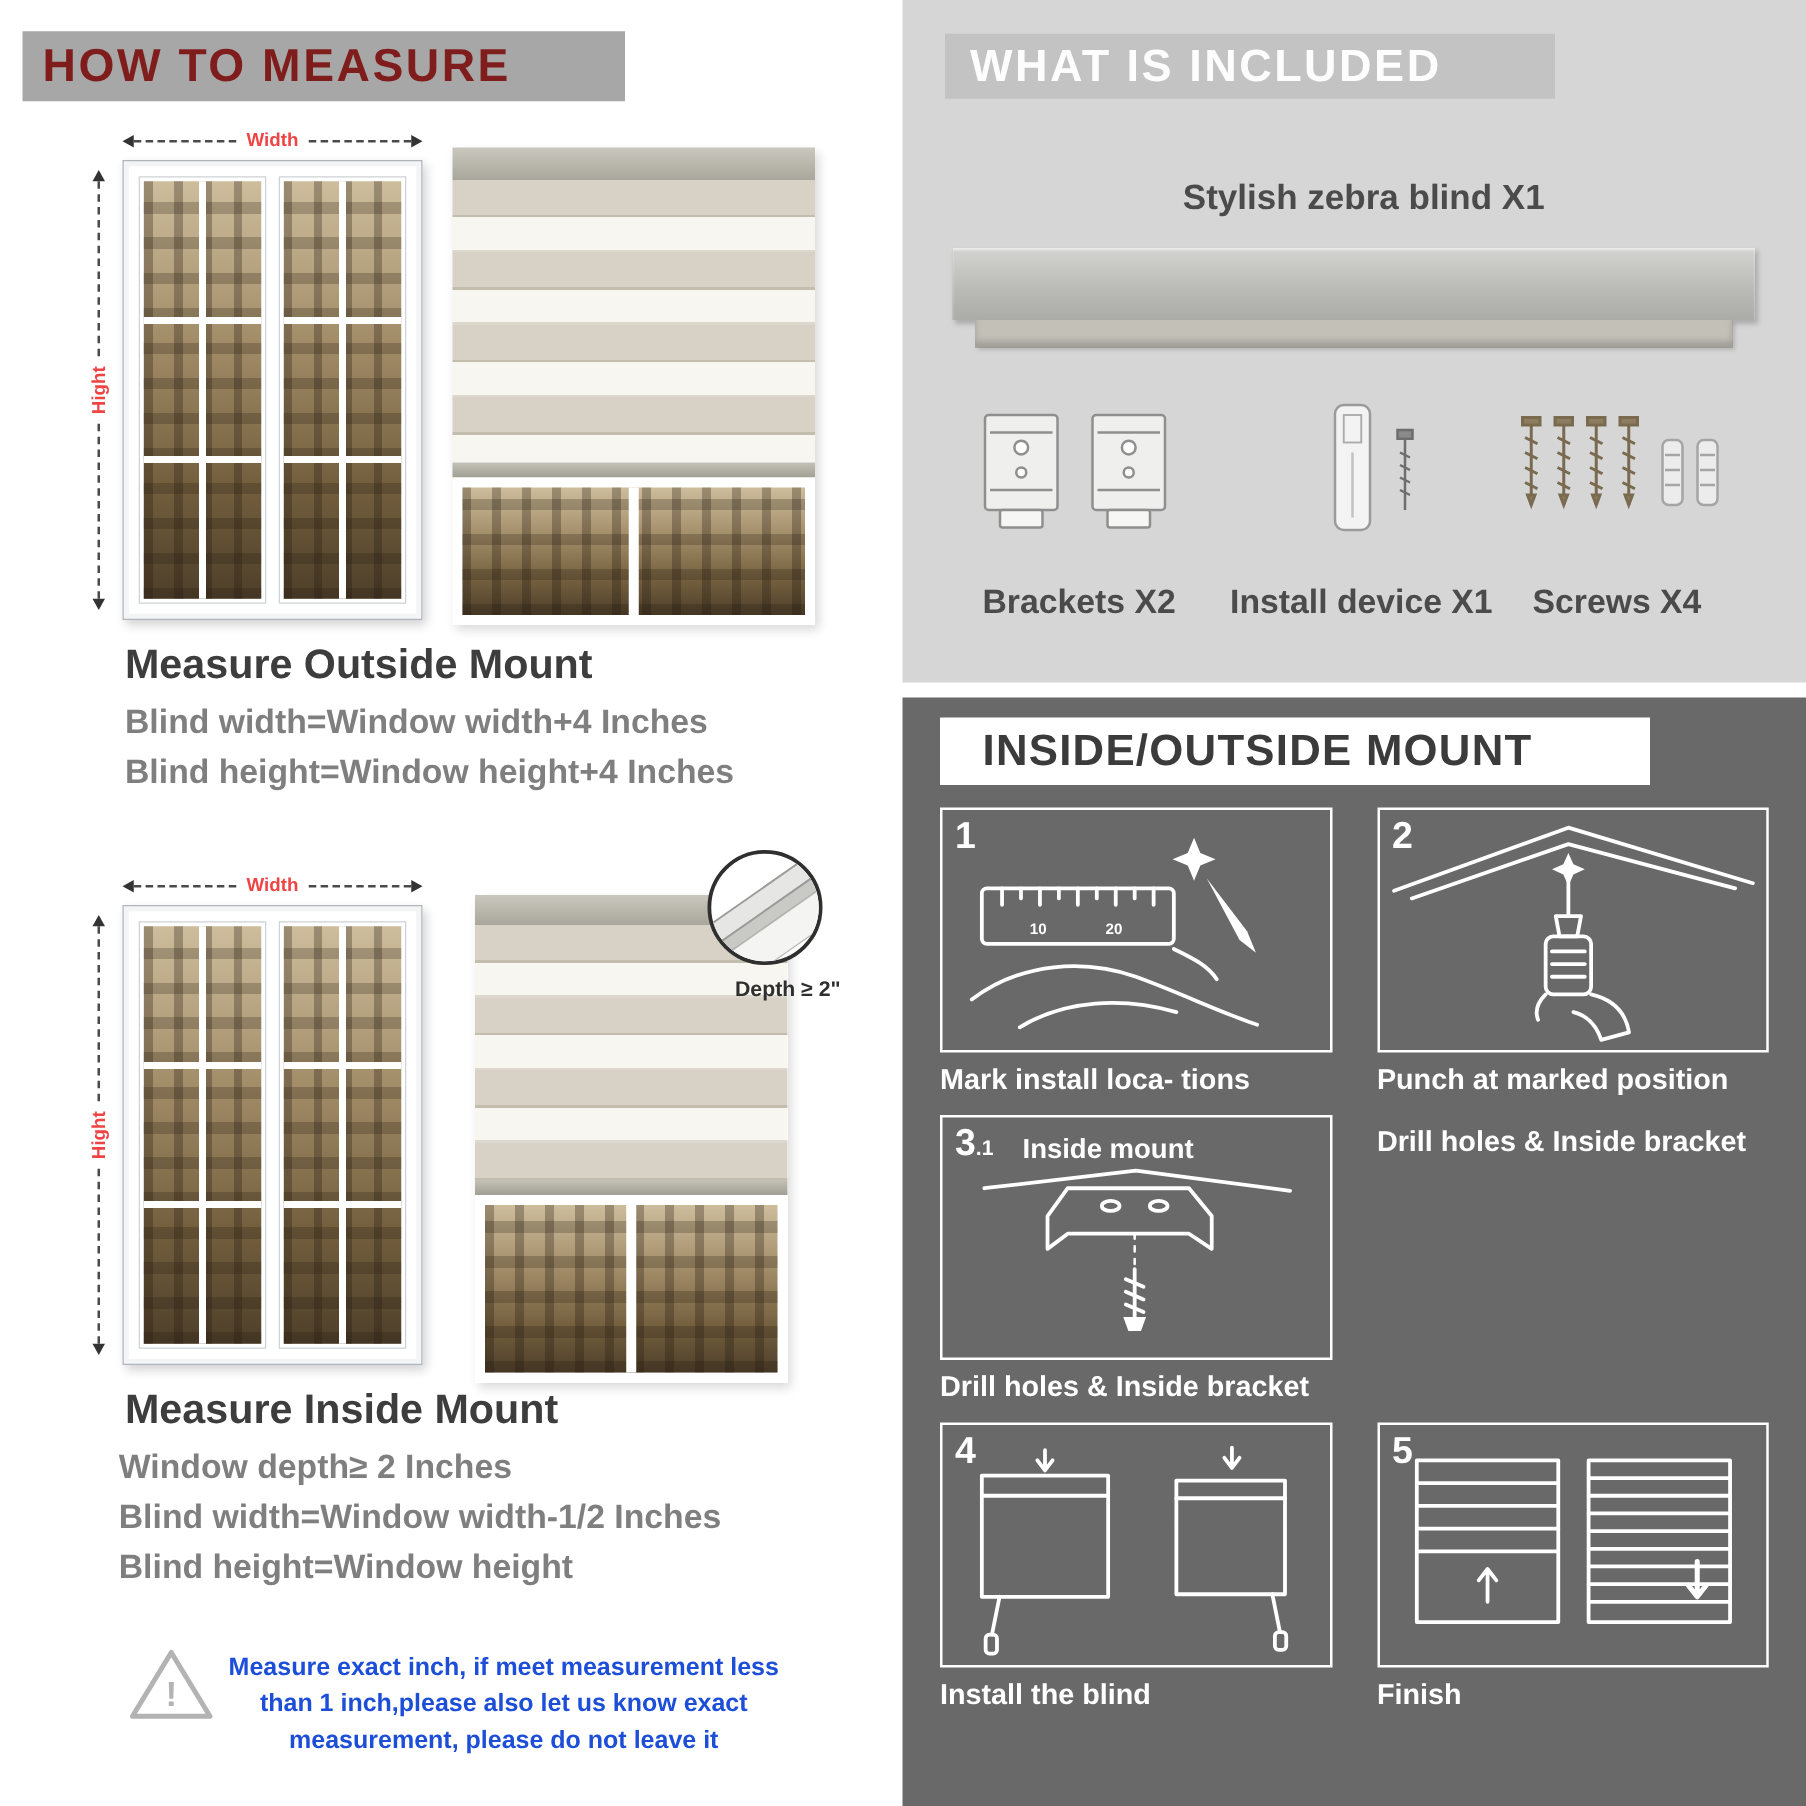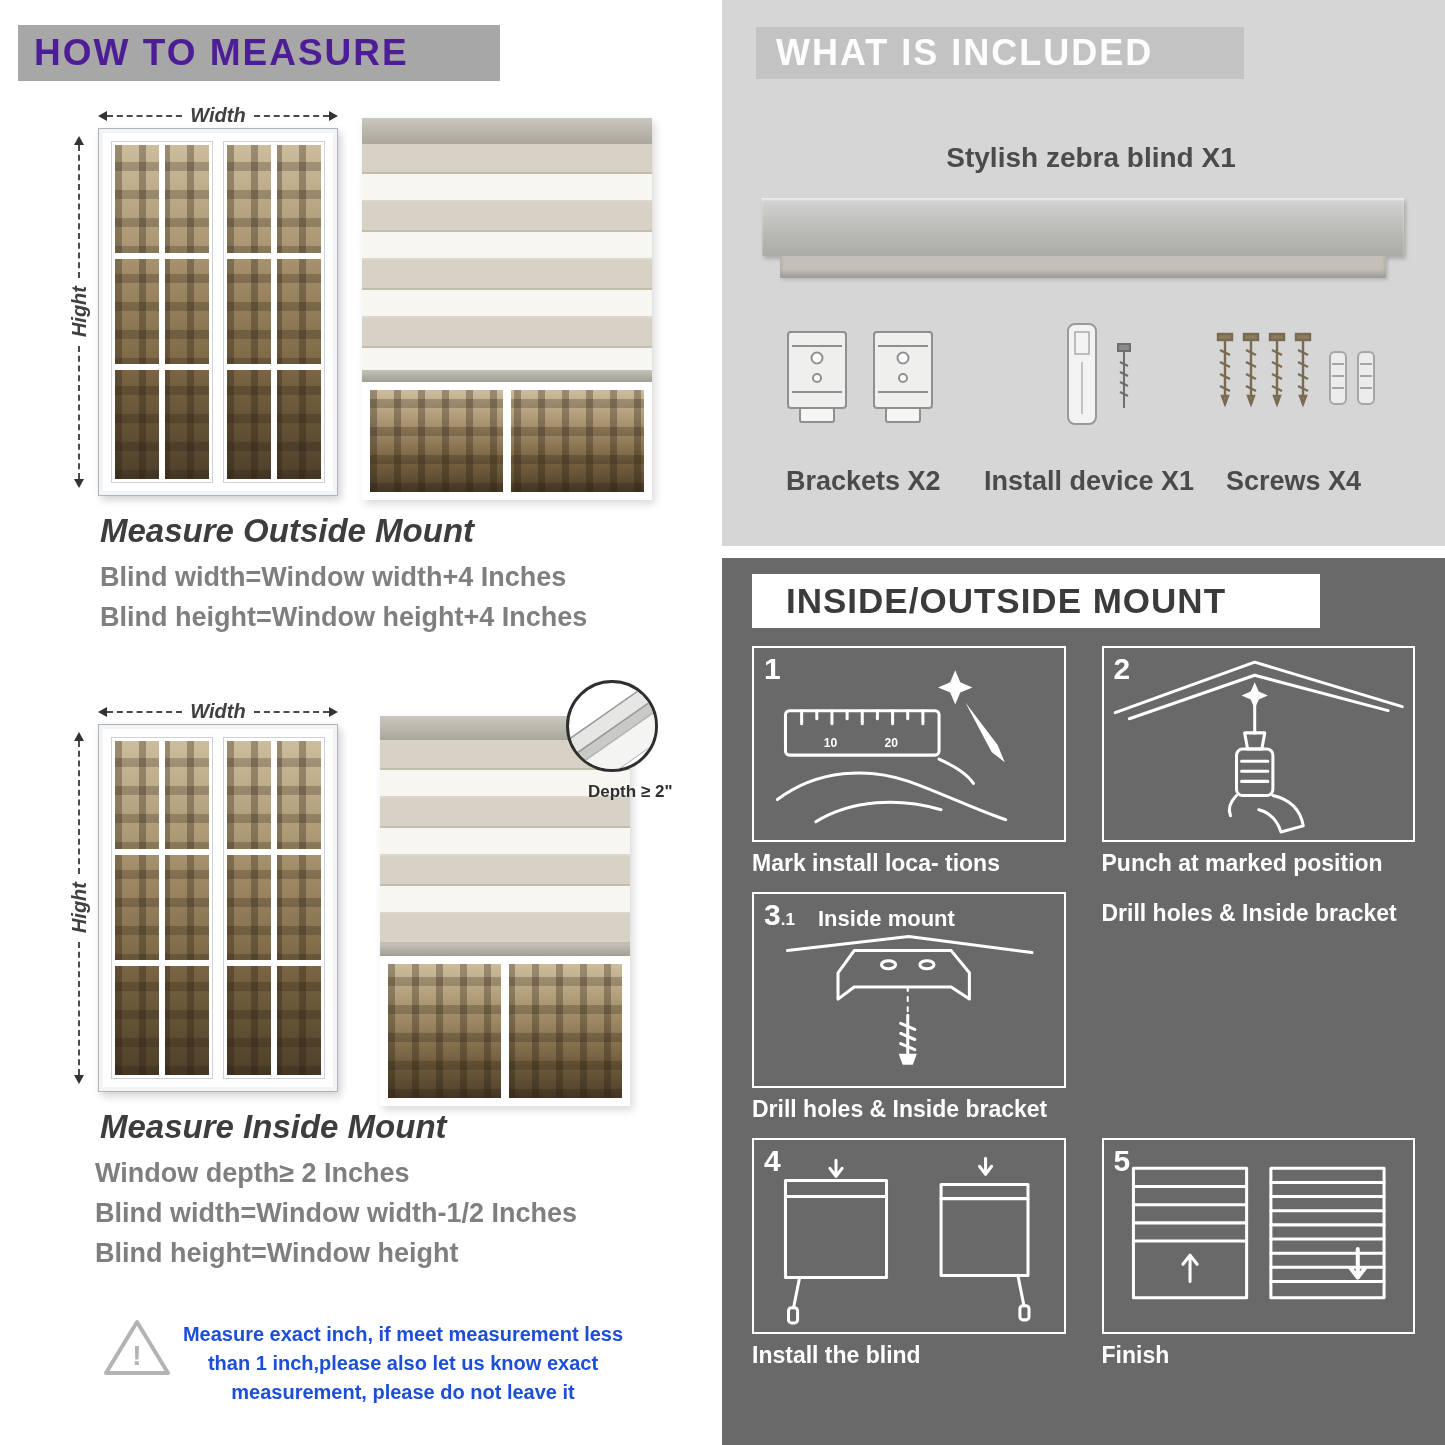--- a/index.html
+++ b/index.html
@@ -2,29 +2,29 @@
 <html><head>
 <meta charset="utf-8">
 <style>
   * { margin:0; padding:0; box-sizing:border-box; }
   body { font-family:"Liberation Sans", sans-serif; background:#fff; }
   .page { position:relative; width:1445px; height:1445px; background:#fff; overflow:hidden; }
   .abs { position:absolute; }
 
   
   .htm-banner { left:18px; top:25px; width:482px; height:56px; background:#a7a7a7;
-    color:#4c1d95; font-size:37px; font-weight:bold; line-height:56px; padding-left:16px; letter-spacing:2px; }
-
-  .sec-title { font-size:33px; font-weight:bold; color:#3d3d3d;font-style:italic; }
+    color:#7f1d1d; font-size:37px; font-weight:bold; line-height:56px; padding-left:16px; letter-spacing:2px; }
+
+  .sec-title { font-size:33px; font-weight:bold; color:#3d3d3d; }
   .sec-line  { font-size:27px; font-weight:bold; color:#7f7f7f; }
 
   
   .dim-h { display:flex; align-items:center; }
   .dim-h .line { flex:1; border-top:2px dashed #4a4a4a; height:0; }
-  .dim-lbl { font-size:20px; font-weight:bold; color:#404040; padding:0 8px; white-space:nowrap;font-style:italic; }
+  .dim-lbl { font-size:15px; font-weight:bold; color:#ef4444; padding:0 8px; white-space:nowrap; }
   .tri { width:0; height:0; }
   .tri.l { border-top:5px solid transparent; border-bottom:5px solid transparent; border-right:9px solid #333; }
   .tri.r { border-top:5px solid transparent; border-bottom:5px solid transparent; border-left:9px solid #333; }
   .dim-v { display:flex; flex-direction:column; align-items:center; width:14px; }
   .dim-v .line { flex:1; border-left:2px dashed #4a4a4a; width:0; }
   .dim-v .dim-lbl { writing-mode:vertical-rl; transform:rotate(180deg); padding:8px 0; }
   .tri.u { border-left:5px solid transparent; border-right:5px solid transparent; border-bottom:9px solid #333; }
   .tri.d { border-left:5px solid transparent; border-right:5px solid transparent; border-top:9px solid #333; }
 
   

